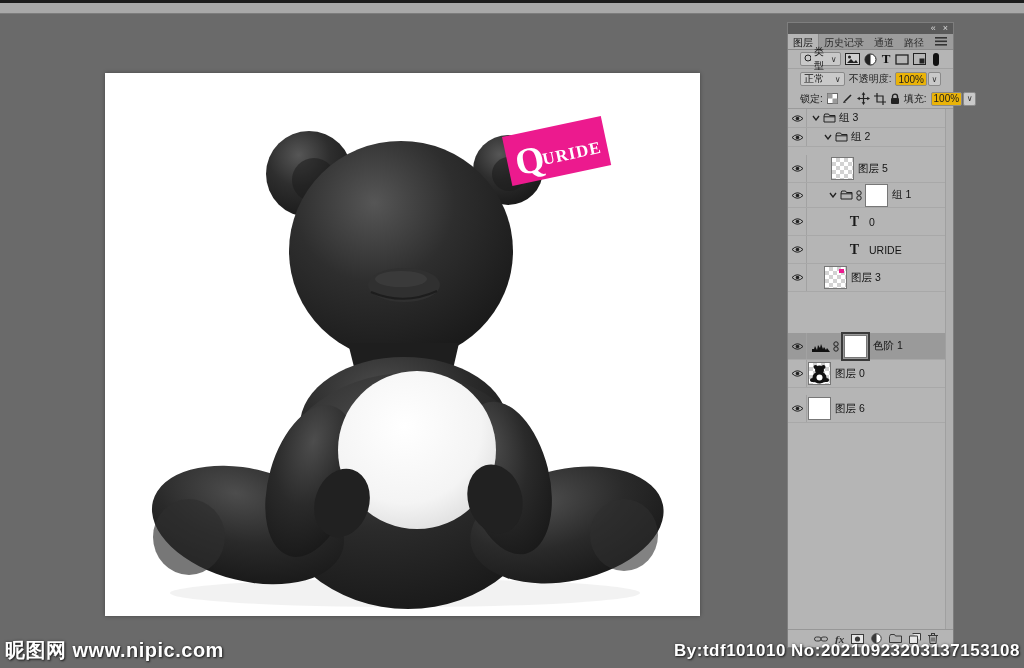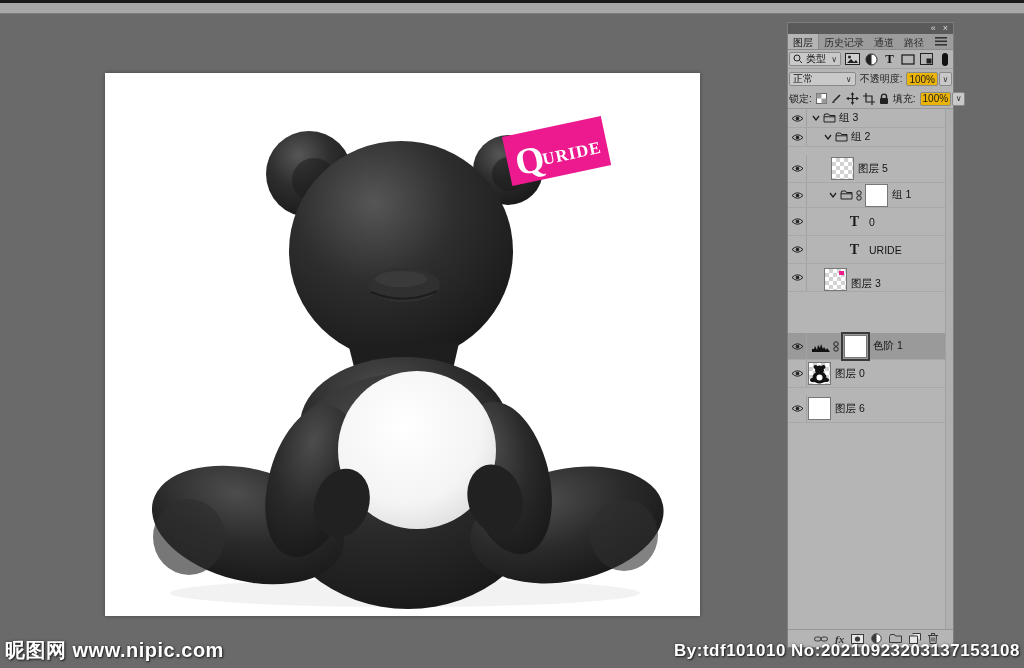--- a/index.html
+++ b/index.html
@@ -22,21 +22,21 @@
   .panel{position:absolute;left:787px;top:22px;width:167px;height:626px;background:#b5b5b5;
          border:1px solid #7e7e7e;font-size:10px;color:#1c1c1c;}
   .p-header{position:absolute;left:0;top:0;right:0;height:11px;background:#5a5a5a;
             display:flex;justify-content:flex-end;align-items:center;gap:7px;padding:0 5px;color:#d8d8d8;}
   .p-header .wbtn{font-size:9px;line-height:9px;cursor:default;}
   .p-tabs{position:absolute;left:0;top:11px;right:0;height:16px;background:#9c9c9c;display:flex;align-items:stretch;border-bottom:1px solid #8b8b8b;}
   .tab{padding:2px 5px 0 5px;font-size:10px;color:#2a2a2a;display:flex;align-items:center;}
   .tab.active{background:#b5b5b5;color:#111;border-right:1px solid #8b8b8b;}
   .p-menu{margin-left:auto;display:flex;align-items:center;padding:0 6px;}
 
-  .p-row{position:absolute;left:0;right:0;display:flex;align-items:center;padding:0 1px;gap:4px;}
+  .p-row{position:absolute;left:0;right:0;display:flex;align-items:center;padding:0 12px;gap:4px;}
   .p-filter{top:27px;height:19px;border-bottom:1px solid #a2a2a2;}
   .p-blend{top:46px;height:20px;}
   .p-lock{top:66px;height:20px;border-bottom:1px solid #9a9a9a;}
   .dd{background:#c9c9c9;border:1px solid #8a8a8a;border-radius:2px;height:14px;
       display:flex;align-items:center;gap:3px;padding:0 3px;font-size:10px;color:#111;}
   .dd .chev{margin-left:auto;font-size:8px;color:#333;}
   .fieldwrap{display:flex;align-items:center;gap:1px;}
   .field{background:#eab308;border:1px solid #8a8a8a;border-radius:2px;height:14px;min-width:29px;
          display:flex;align-items:center;justify-content:flex-end;padding:0 2px;font-size:10px;}
   .chevbox{background:#c9c9c9;border:1px solid #8a8a8a;border-radius:2px;height:14px;width:13px;
@@ -339,21 +339,21 @@
           <span class="eyecell">
             <svg width="13" height="9" viewBox="0 0 13 9">
               <path d="M1 4.5 Q6.5 -1 12 4.5 Q6.5 10 1 4.5Z" fill="none" stroke="#222"></path>
               <circle cx="6.5" cy="4.5" r="1.8" fill="#222"></circle>
             </svg>
           </span>
           <span class="indent" style="width: 36px;"></span>
           <span class="tg part">T</span>
           <span class="lbl">URIDE</span>
         </div>
-        <div class="layer-row" style="height: 28px; align-items: flex-end;">
+        <div class="layer-row" style="height: 28px;">
           <span class="eyecell">
             <svg width="13" height="9" viewBox="0 0 13 9">
               <path d="M1 4.5 Q6.5 -1 12 4.5 Q6.5 10 1 4.5Z" fill="none" stroke="#222"></path>
               <circle cx="6.5" cy="4.5" r="1.8" fill="#222"></circle>
             </svg>
           </span>
           <span class="indent" style="width: 17px;"></span>
           <span class="thumb checker">
             <i class="pinkdot"></i>
           </span>

